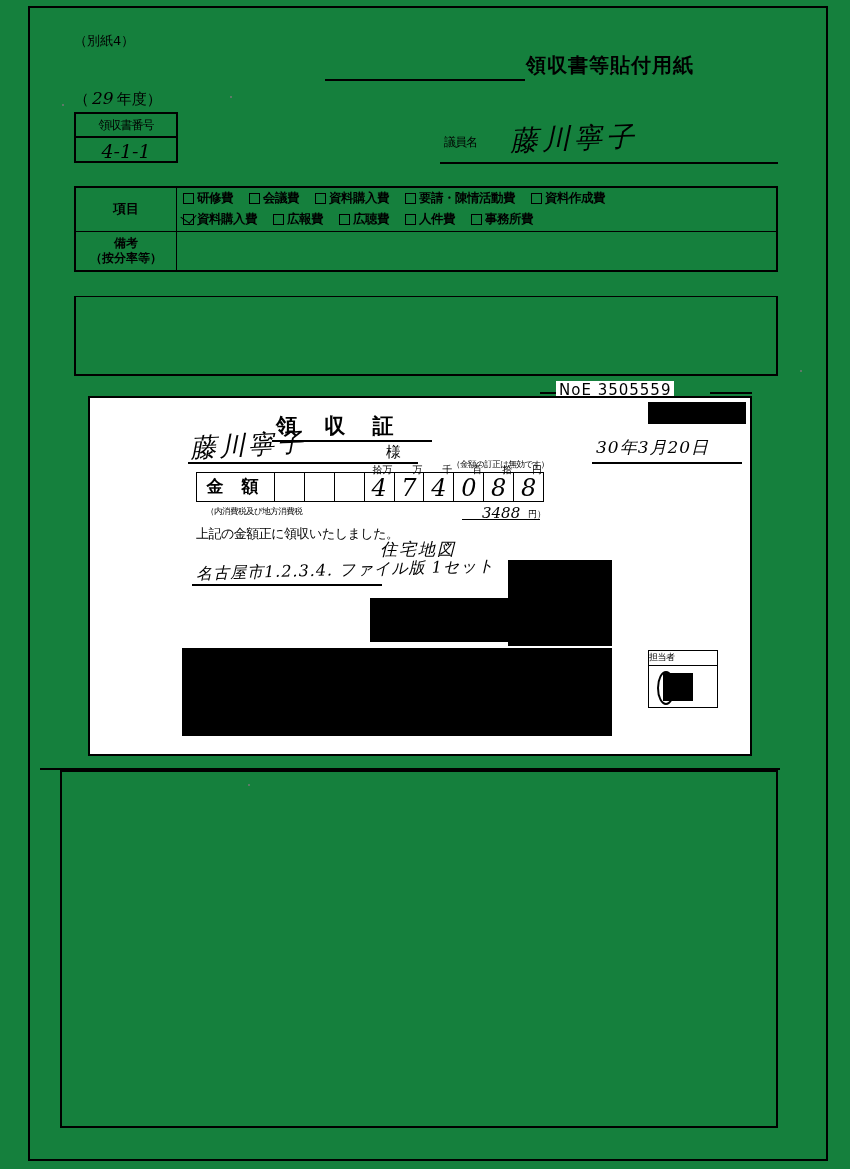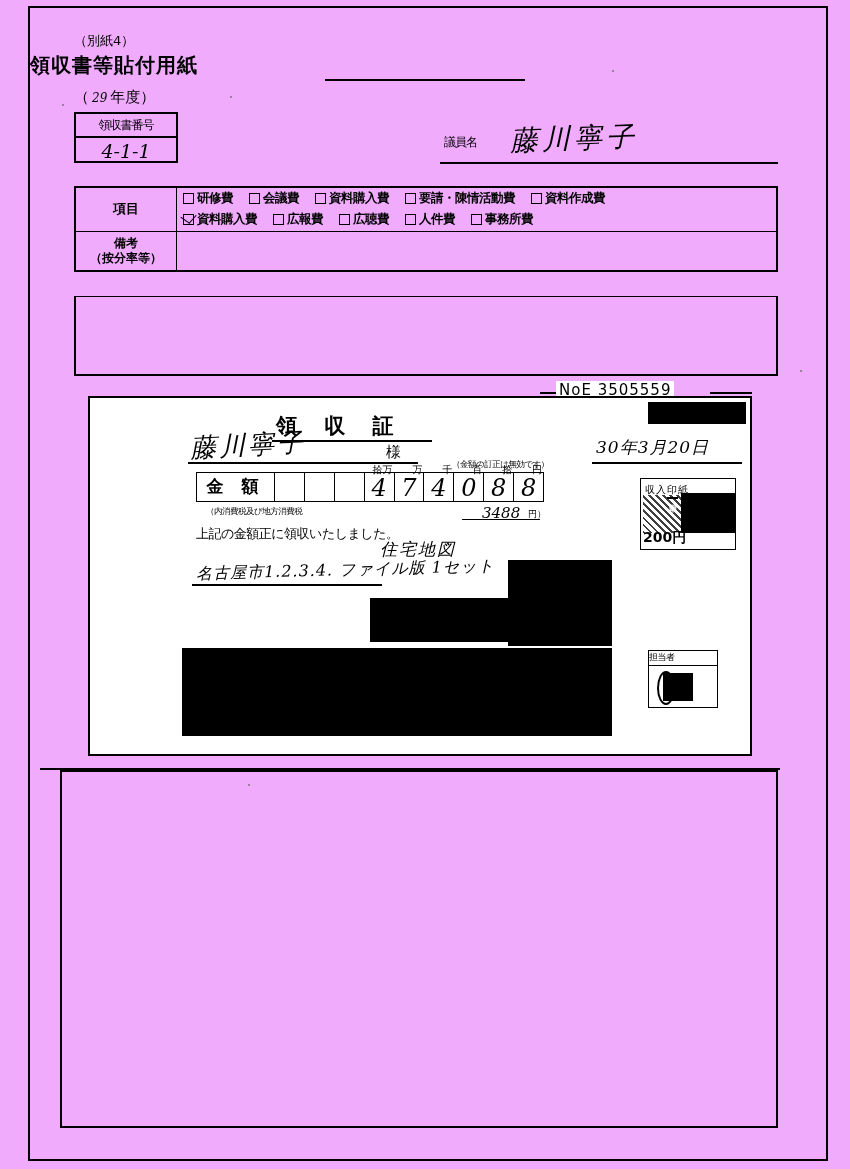--- a/index.html
+++ b/index.html
@@ -13,21 +13,21 @@
     position: relative;
     font-family: "Liberation Sans", sans-serif;
     color: #000000;
     overflow: hidden;
   }
   .page {
     position: absolute;
     left: 0; top: 0;
     width: 850px;
     height: 1169px;
-    background: #f0abfc;
+    background: #15803d;
   }
   
   .scan-border-left {
     position: absolute;
     left: 28px; top: 6px;
     width: 2px; height: 1155px;
     background: #000;
   }
   .scan-border-right {
     position: absolute;
@@ -52,21 +52,21 @@
     position: absolute;
     left: 74px; top: 32px;
     font-size: 13px;
     font-family: "DejaVu Sans", sans-serif;
     letter-spacing: 0px;
   }
   .doc-title {
     position: absolute;
     left: 0; top: 52px;
     width: 694px;
-    text-align: left;
+    text-align: right;
     font-size: 20px;
     font-weight: bold;
     font-family: "DejaVu Sans", sans-serif;
     letter-spacing: 1px;
   }
   .doc-title .t-inner { margin-left: 30px; }
   .title-underline {
     position: absolute;
     left: 325px; top: 79px;
     width: 200px; height: 2px;
@@ -76,21 +76,21 @@
   
   .fy-wrap {
     position: absolute;
     left: 74px; top: 88px;
     font-size: 15px;
     font-family: "DejaVu Serif", serif;
   }
   .fy-num {
     font-family: "DejaVu Serif", serif;
     font-style: italic;
-    font-size: 12px;
+    font-size: 17px;
     padding: 0 3px;
   }
 
   
   .recv-no-box {
     position: absolute;
     left: 74px; top: 112px;
     width: 104px; height: 51px;
     border: 2px solid #000;
     box-sizing: border-box;
@@ -692,27 +692,20 @@
   <div class="r-statement">上記の金額正に領収いたしました。</div>
   <div class="hand-memo1">住宅地図</div>
   <div class="hand-memo2">名古屋市1.2.3.4. ファイル版 1セット</div>
   <div class="hand-memo-underline"></div>
 
   <div class="redact" style="left:648px; top:402px; width:98px; height:22px;"></div>
   <div class="redact" style="left:508px; top:560px; width:104px; height:86px;"></div>
   <div class="redact" style="left:370px; top:598px; width:146px; height:44px;"></div>
   <div class="redact" style="left:182px; top:648px; width:430px; height:88px;"></div>
 
-  <div class="stamp-box">
-    <div class="stamp-texture"></div>
-    <div class="stamp-arc">収入印紙</div>
-    <div class="stamp-core"></div>
-    <div class="stamp-vert">日本国</div>
-    <div class="stamp-value">200円</div>
-  </div>
 
   <div class="clerk-box">
     <div class="clerk-head">担当者</div>
     <div class="clerk-ellipse"></div>
     <div class="clerk-seal"></div>
   </div>
 
   <div class="bottom-frame-top"></div>
   <div class="bottom-frame"></div>
 

